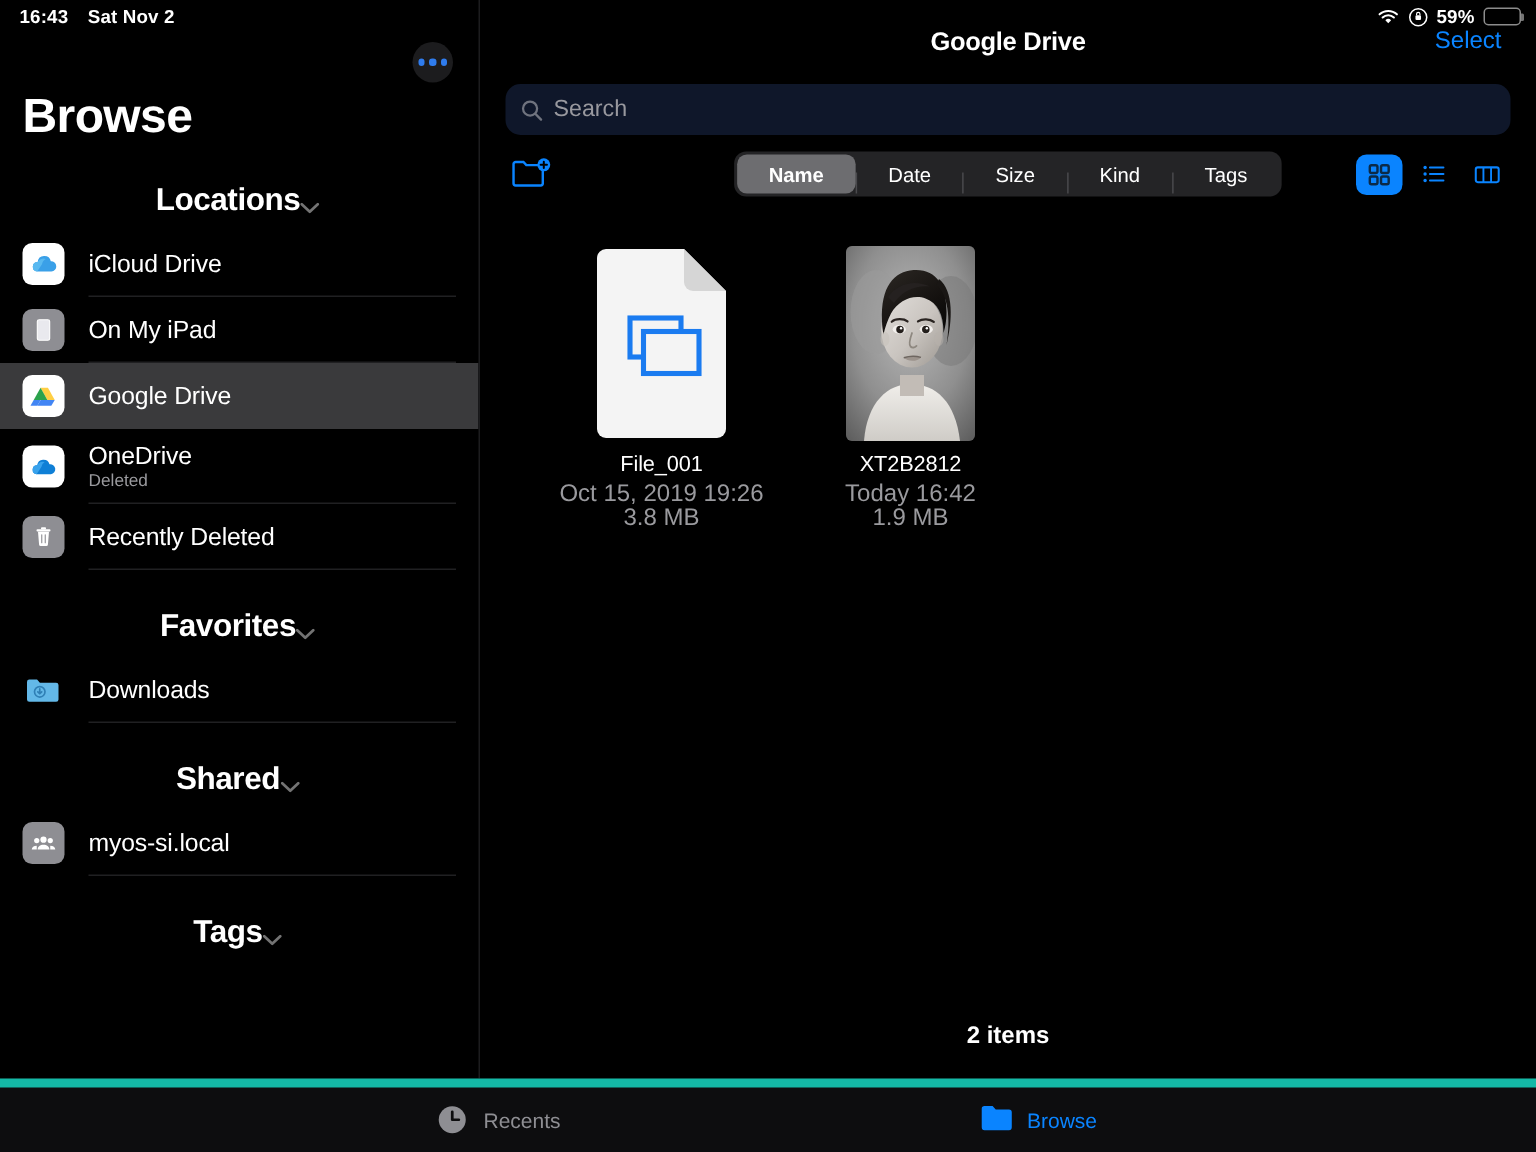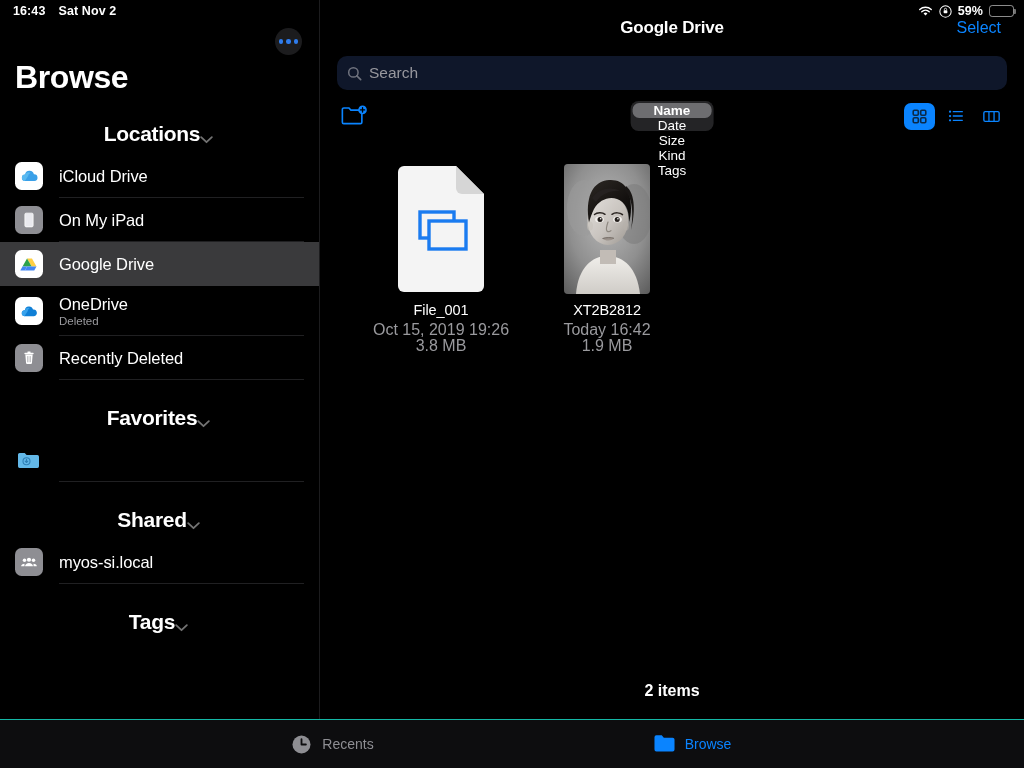--- a/index.html
+++ b/index.html
@@ -97,21 +97,21 @@
   }
   .search-ico { width:15px; height:15px; margin-right:7px; opacity:.6; flex:0 0 15px; }
   .search-ph { font-size:15.5px; color:#98989e; }
 
   .toolbar { height:52px; display:flex; align-items:center; position:relative; padding:0 17px; }
   .newfolder { width:27px; height:22px; margin-left:4px; flex:0 0 27px; }
 
   .segctl {
     position:absolute; left:50%; transform:translateX(-50%);
     height:30px; background:#242426; border-radius:8px;
-    display:flex; align-items:center; padding:2px;flex-direction:column;
+    display:flex; align-items:flex-end; padding:2px;
   }
   .seg {
     height:26px; padding:0 21px; border-radius:6.5px;
     display:flex; align-items:center; justify-content:center;
     font-size:13.5px; color:#fff; position:relative;
   }
   .seg.act { background:#6d6d70; font-weight:bold; }
   .seg-div { width:1px; height:14px; background:#4a4a4d; }
 
   .viewmodes { position:absolute; right:17px; display:flex; align-items:center; gap:5px; }
@@ -134,21 +134,21 @@
   .f-meta { font-size:16px; color:#9a9a9e; margin-top:4px; text-align:center; line-height:15px; }
 
   .itemcount {
     position:absolute; bottom:19px; left:0; right:0; text-align:center;
     font-size:16px; font-weight:bold;
   }
 
   
   .tabbar {
     position:absolute; bottom:0; left:0; width:1024px; height:49px;
-    background:#0d0d0f; border-top:1px solid #14b8a6;
+    background:#0d0d0f; border-top:6px solid #14b8a6;
     display:flex; align-items:center; justify-content:center;
   }
   .tab { display:flex; align-items:center; gap:9px; width:360px; justify-content:center; }
   .tab .tl { font-size:14px; }
   .tab.inactive .tl { color:#8e8e93; }
   .tab.active .tl { color:#0a84ff; }
   .tab-ico { width:23px; height:23px; flex:0 0 23px; }
 </style>
 </head>
 <body>
@@ -291,20 +291,23 @@
       </div>
 
       <div class="row">
         <span class="ic">
           <svg viewBox="0 0 28 28" width="28" height="28">
             <path d="M3 8.6 a1.6 1.6 0 0 1 1.6-1.6 h5.1 l1.9 2.1 h10.8 a1.6 1.6 0 0 1 1.6 1.6 v9.6 a1.6 1.6 0 0 1-1.6 1.6 H4.6 A1.6 1.6 0 0 1 3 20.3 Z" fill="#63b8e8"></path>
             <circle cx="11.5" cy="15.2" r="3.5" fill="none" stroke="#2f7fb5" stroke-width="1.1"></circle>
             <path d="M11.5 13.2 v3.2 M10.2 15.2 l1.3 1.3 l1.3-1.3" stroke="#2f7fb5" stroke-width="1.1" fill="none" stroke-linecap="round" stroke-linejoin="round"></path>
           </svg>
         </span>
+        <span class="lbl-wrap">
+            <span class="lbl">Downloads</span>
+          </span>
         <span class="sep"></span>
       </div>
 
       <div class="sec-head">
         <span class="t">Shared</span>
         <span class="chev">
           <svg viewBox="0 0 14 9" width="13" height="8">
               <path d="M1 1.3 L7 7 L13 1.3" stroke="#fff" stroke-width="2" fill="none" stroke-linecap="round" stroke-linejoin="round"></path>
             </svg>
         </span>

